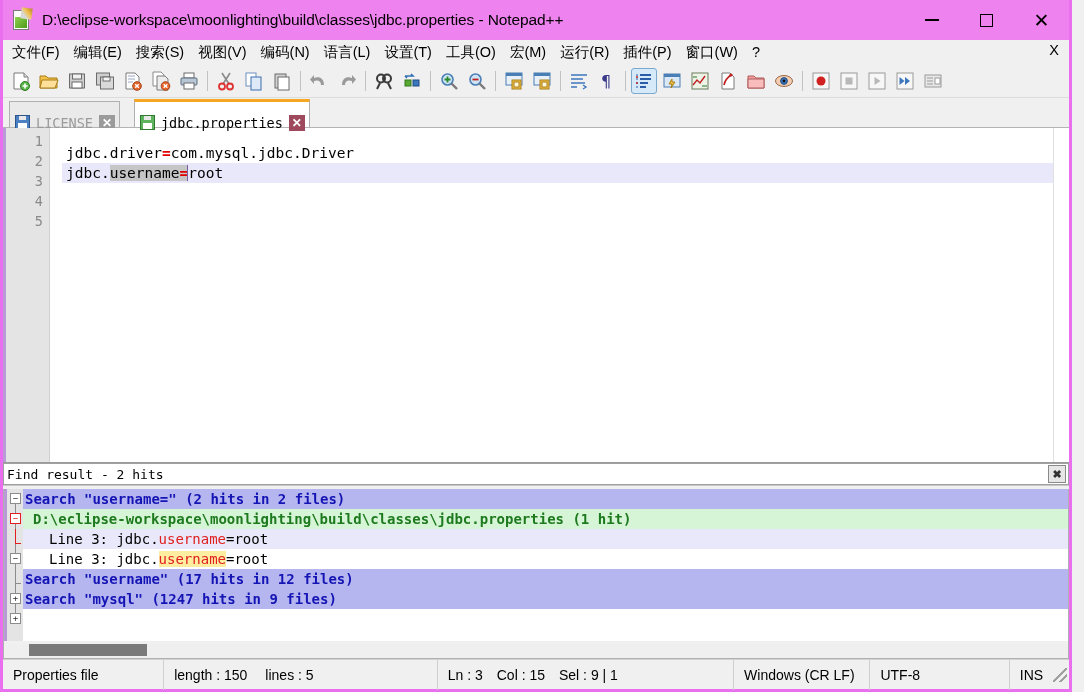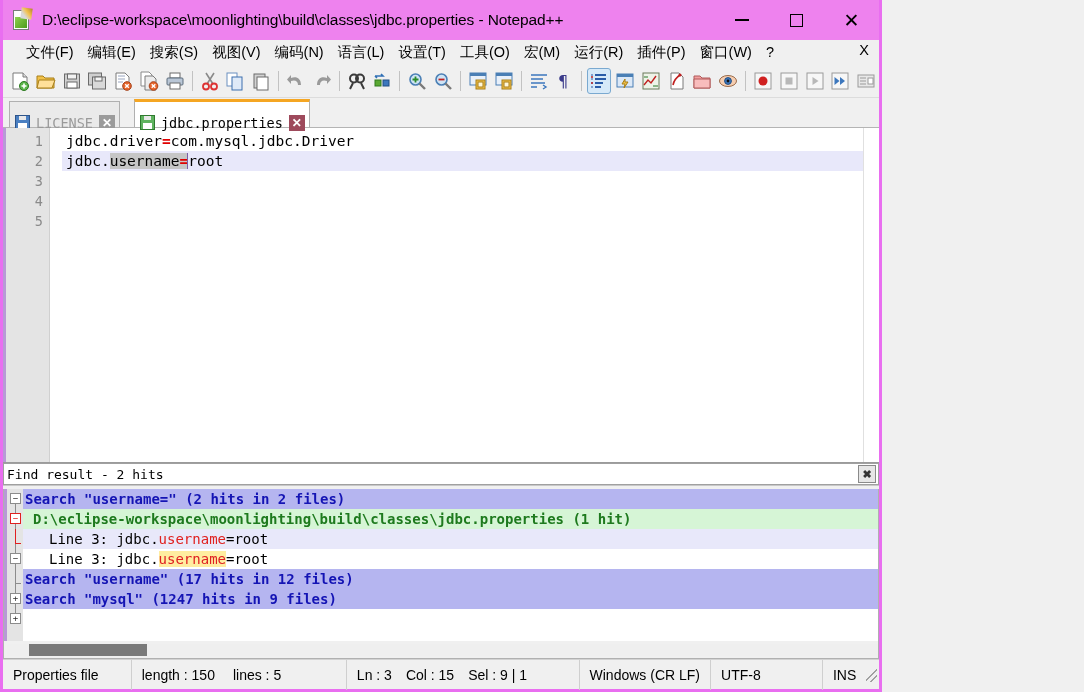--- a/index.html
+++ b/index.html
@@ -3,21 +3,21 @@
 <meta charset="utf-8">
 <style>
   * { box-sizing: border-box; margin:0; padding:0; }
   html,body { width:1084px; height:692px; overflow:hidden; }
   body {
     font-family: "Liberation Sans", sans-serif;
     background:#f0f0f0;
     -webkit-font-smoothing: none;
   }
   .window {
-    width:882px; height:692px;
+    width:1072px; height:692px;
     border-left:3px solid #e96ef0;
     border-right:3px solid #e96ef0;
     border-bottom:3px solid #e96ef0;
     background:#f0f0f0;
     display:flex; flex-direction:column;
     position:relative;
   }
 
   
   .titlebar {
@@ -59,21 +59,21 @@
   }
   .wb-min { width:14px; height:1.5px; background:#000; }
   .wb-max { width:13px; height:13px; border:1.5px solid #000; }
   .wb-cls { font-size:19px; line-height:1; font-family:"Liberation Sans",sans-serif; }
 
   
   .menubar {
     height:24px; background:#f0f0f0;
     display:flex; align-items:center;
     flex:0 0 24px;
-    padding-left:16px;
+    padding-left:2px;
     position:relative;
   }
   .menuitem {
     font-size:14.5px; color:#000; padding:2px 7px;
     white-space:nowrap; cursor:default;
     font-family:"Liberation Sans", sans-serif;
   }
   .menu-x {
     position:absolute; right:10px; top:2px;
     font-size:14.5px; color:#000;
@@ -147,21 +147,21 @@
   .gutter {
     width:44px; flex:0 0 44px; background:#e4e4e4;
     text-align:right; padding-right:6px; padding-top:3px;
     font-family:"DejaVu Sans Mono", monospace; font-size:13.5px;
     color:#8a8a8a; line-height:20px;
     border-right:1px solid #d0d0d0;
   }
   .fold-margin { width:12px; flex:0 0 12px; background:#fff; }
   .code-area {
     flex:1 1 auto; position:relative; overflow:hidden;
-    padding-top:3px;
+    padding-top:15px;
     font-family:"DejaVu Sans Mono", monospace; font-size:14.5px;
     line-height:20px; color:#000; background:#fff;
   }
   .code-line { height:20px; white-space:pre; padding-left:4px; position:relative; }
   .code-line.current { background:#e8e8fa; margin-left:-59px; padding-left:63px; }
   .eq { color:#e00000; font-weight:bold; }
   .urlpart { text-decoration:underline; }
   .selbg { background:#c6c6c6; }
   .caret {
     display:inline-block; width:1px; height:16px;

